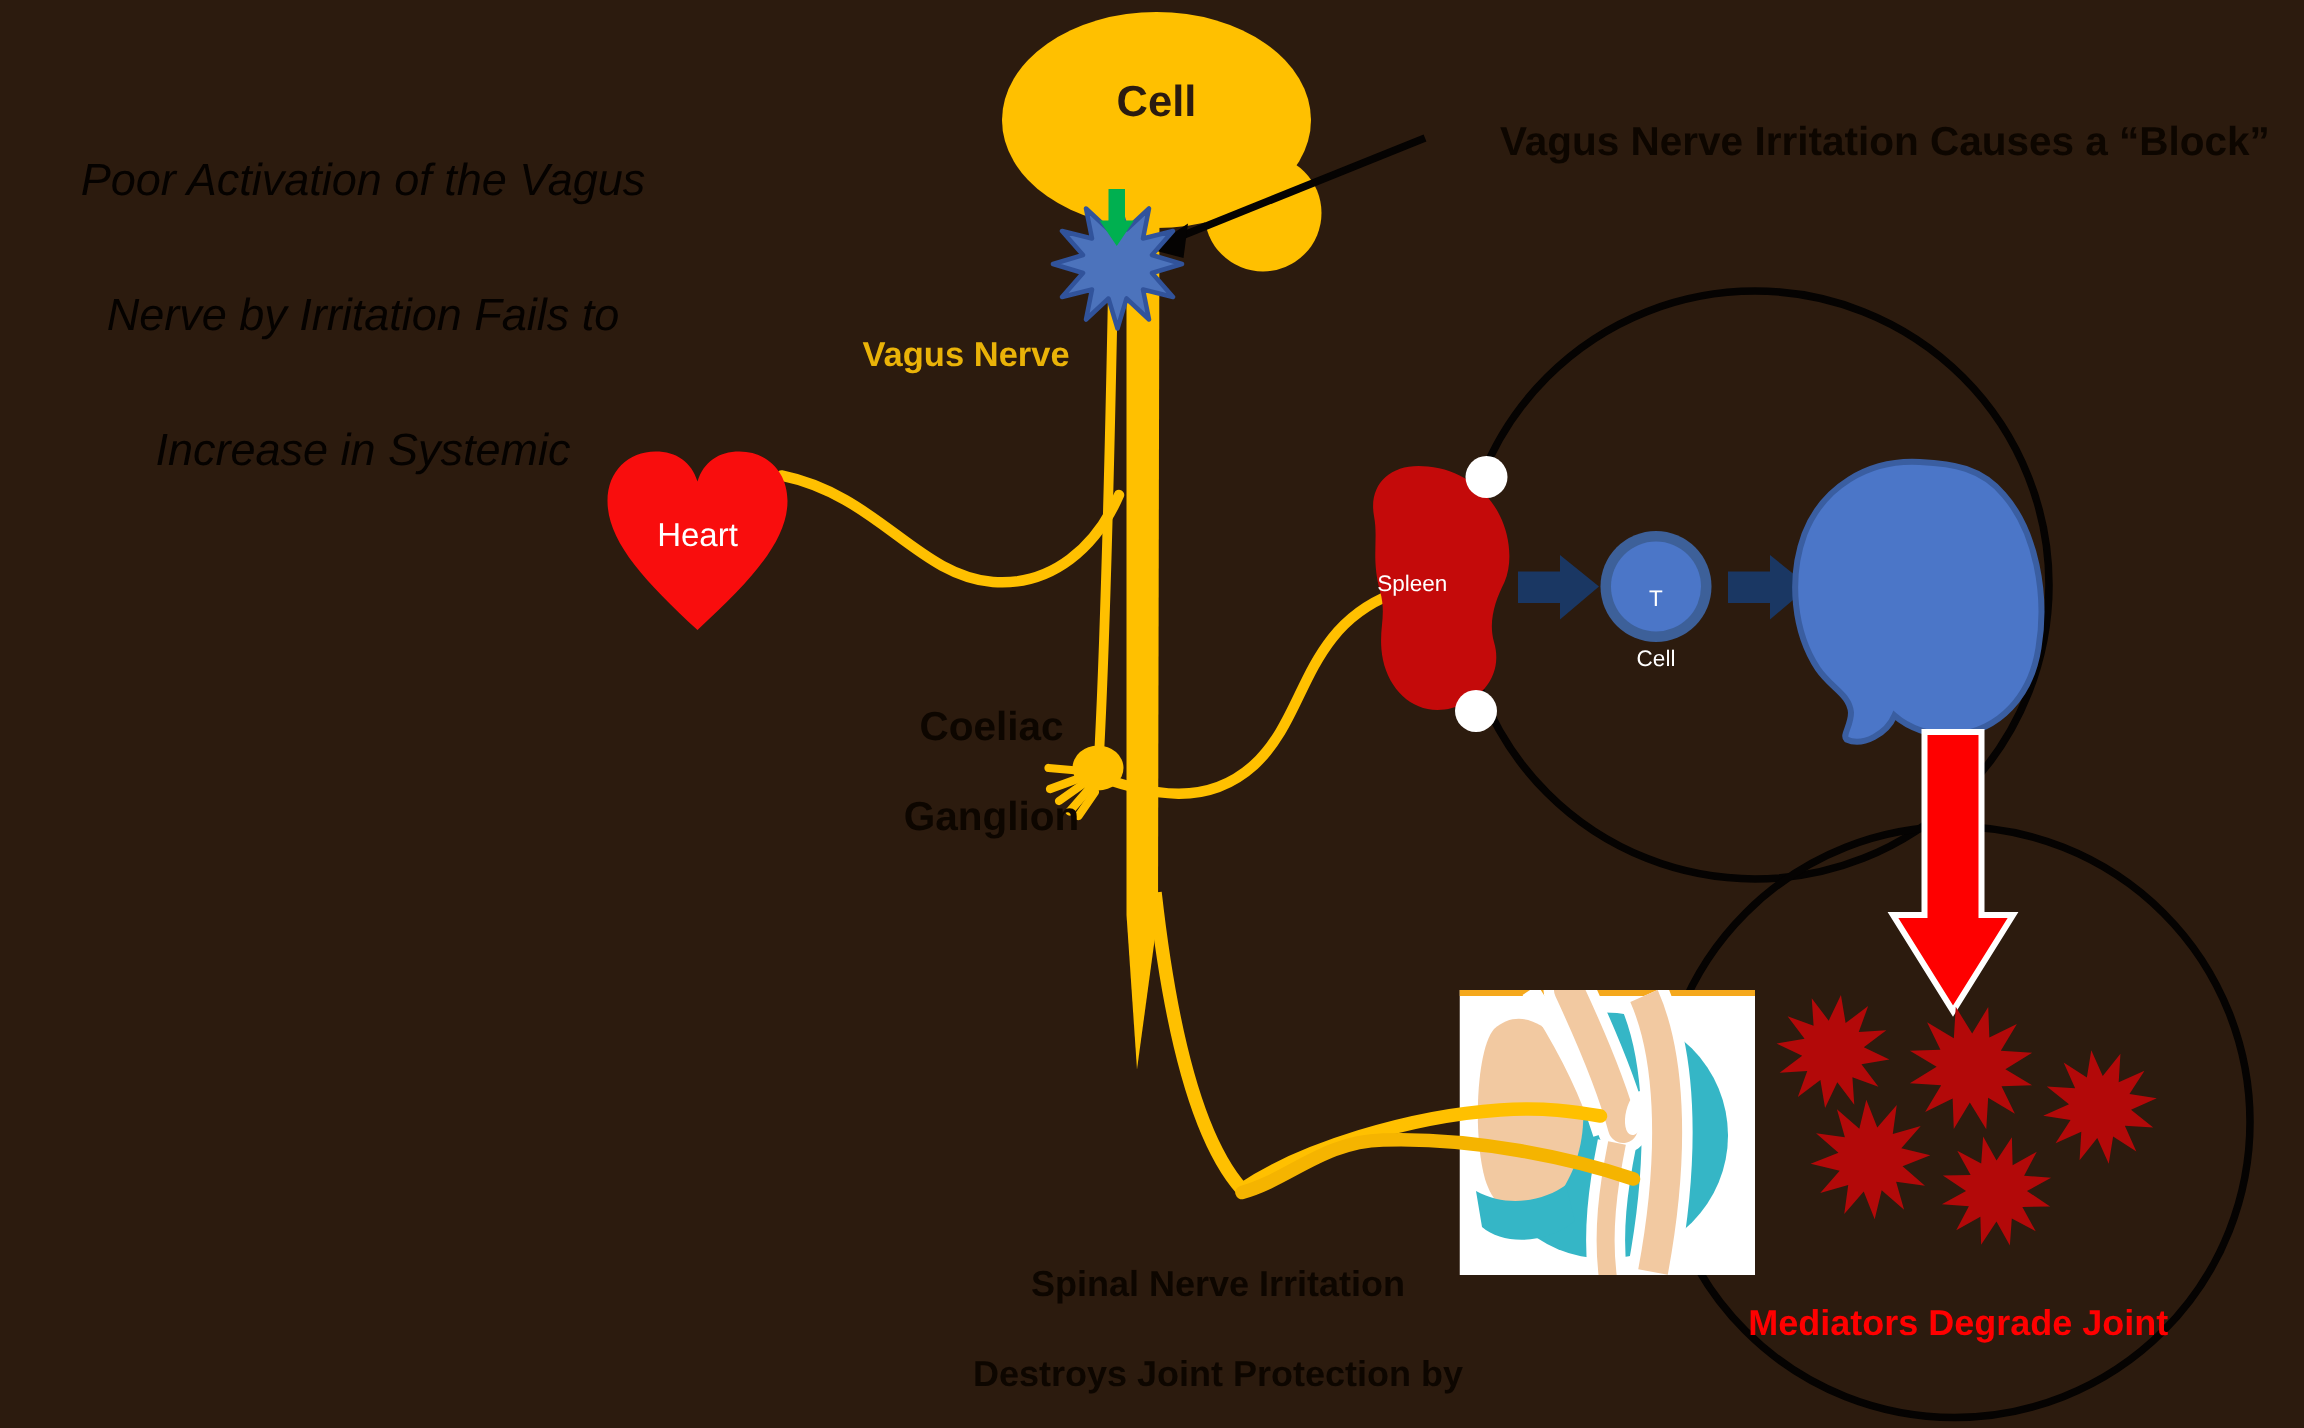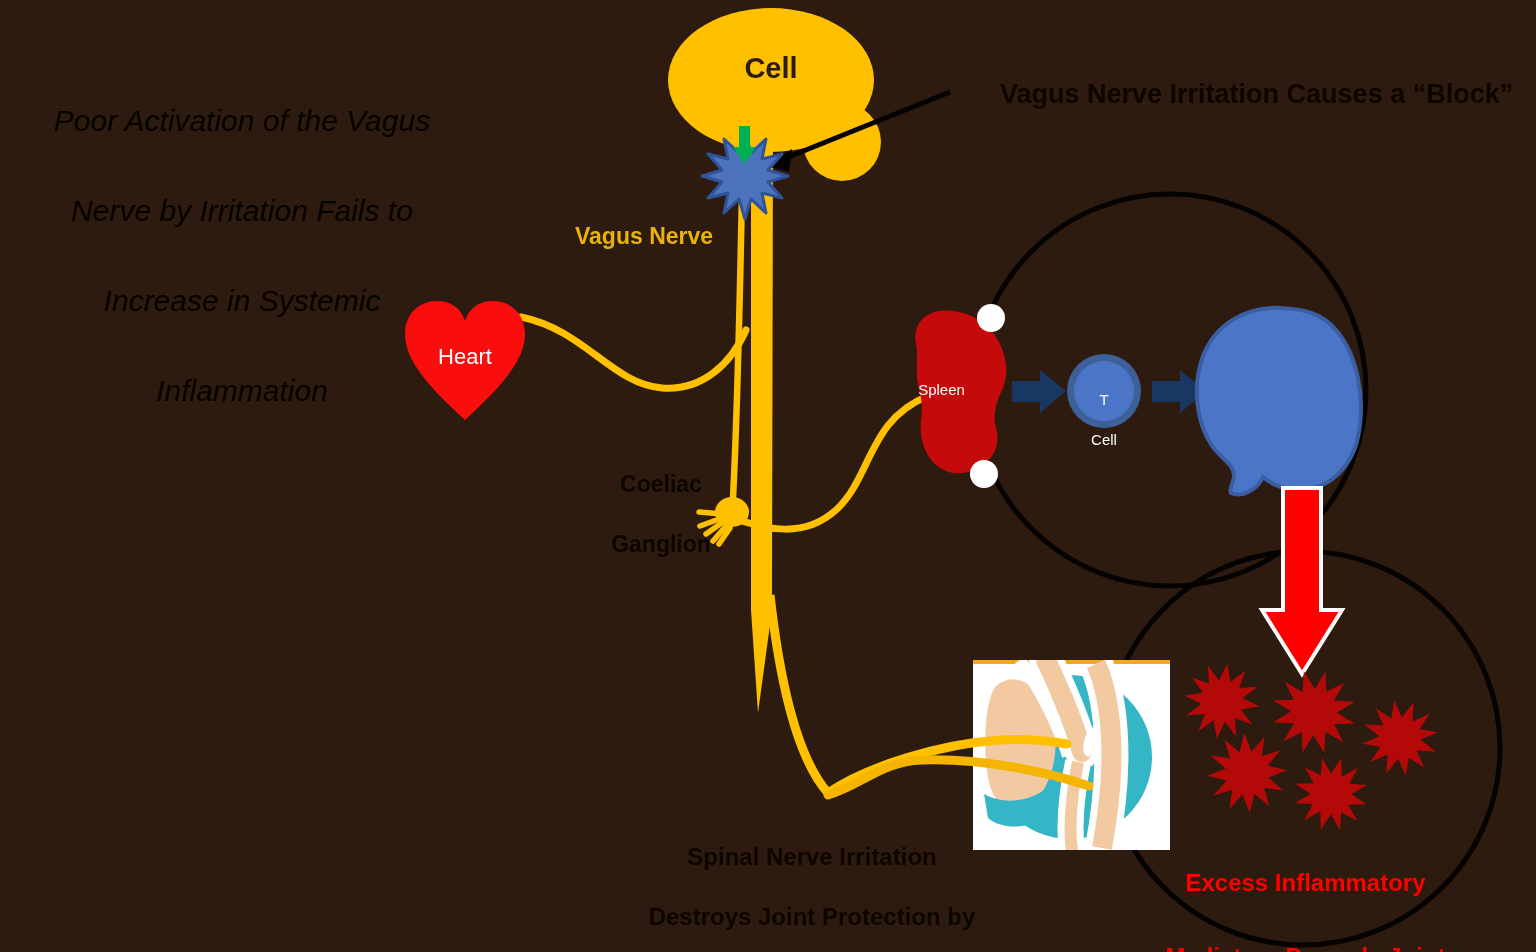--- a/index.html
+++ b/index.html
@@ -8,21 +8,21 @@
     background:#2C1B0E;
     font-family:"Liberation Sans", sans-serif;
   }
   .stage svg{position:absolute;left:0;top:0;}
   .txt{position:absolute;white-space:pre-line;}
   .center{text-align:center;}
   .intro{left:7px;top:53px;width:470px;font-size:30px;line-height:45px;font-weight:500;color:#050200;font-style:italic;}
   .brainlbl{left:700px;top:52px;width:142px;font-size:29px;font-weight:700;color:#2B1B10;}
   .blockNote{left:966px;top:79px;font-size:27px;font-weight:600;color:#0d0600;white-space:nowrap;margin-left:34px;}
   .vaguslbl{left:575px;top:223px;width:160px;text-align:left;font-size:23px;font-weight:700;color:#eab308;}
-  .coeliaclbl{left:591px;top:439px;width:140px;font-size:23px;font-weight:700;color:#0d0600;line-height:30px;}
+  .coeliaclbl{left:591px;top:439px;width:140px;font-size:27px;font-weight:700;color:#0d0600;line-height:30px;}
   .heartlbl{left:404px;top:344px;width:122px;font-size:22px;color:#ffffff;}
   .spleenlbl{left:884px;top:381px;width:115px;font-size:15px;color:#ffffff;}
   .tcelllbl{left:1069px;top:370px;width:70px;font-size:15px;color:#ffffff;line-height:20px;}
   .macrolbl{left:1198px;top:360px;width:148px;font-size:20px;color:#ffffff;line-height:30px;}
   .excesslbl{left:1143px;top:827px;width:325px;font-size:24px;font-weight:700;color:#FF0000;line-height:37px;}
   .spinallbl{left:622px;top:812px;width:380px;font-size:24px;font-weight:700;color:#0d0600;line-height:30px;}
 </style>
 </head>
 <body>
 
@@ -119,21 +119,20 @@
     </g>
 
     <path d="M828,793 C868,766 940,744 1000,740 C1030,738 1050,741 1067,744" fill="none" stroke="#FFC000" stroke-width="9" stroke-linecap="round"></path>
     <path d="M828,795 C860,786 882,761 922,760 C982,758 1048,772 1089,786" fill="none" stroke="#F5B400" stroke-width="9" stroke-linecap="round"></path>
   </svg>
 
   <div class="txt intro center">
     <div>Poor Activation of the Vagus</div>
     <div>Nerve by Irritation Fails to</div>
     <div>Increase in Systemic</div>
-    <div>Inflammation</div>
   </div>
 
   <div class="txt blockNote">Vagus Nerve Irritation Causes a “Block”</div>
 
   <div class="txt brainlbl center">Cell</div>
 
   <div class="txt vaguslbl">Vagus Nerve</div>
 
   <div class="txt coeliaclbl center">
     <div>Coeliac</div>
@@ -144,21 +143,20 @@
 
   <div class="txt spleenlbl center">Spleen</div>
 
   <div class="txt tcelllbl center">
     <div>T</div>
     <div>Cell</div>
   </div>
 
 
   <div class="txt excesslbl center">
-    <div>Excess Inflammatory</div>
     <div>Mediators Degrade Joint</div>
   </div>
 
   <div class="txt spinallbl center">
     <div>Spinal Nerve Irritation</div>
     <div>Destroys Joint Protection by</div>
     
     
   </div>
 

